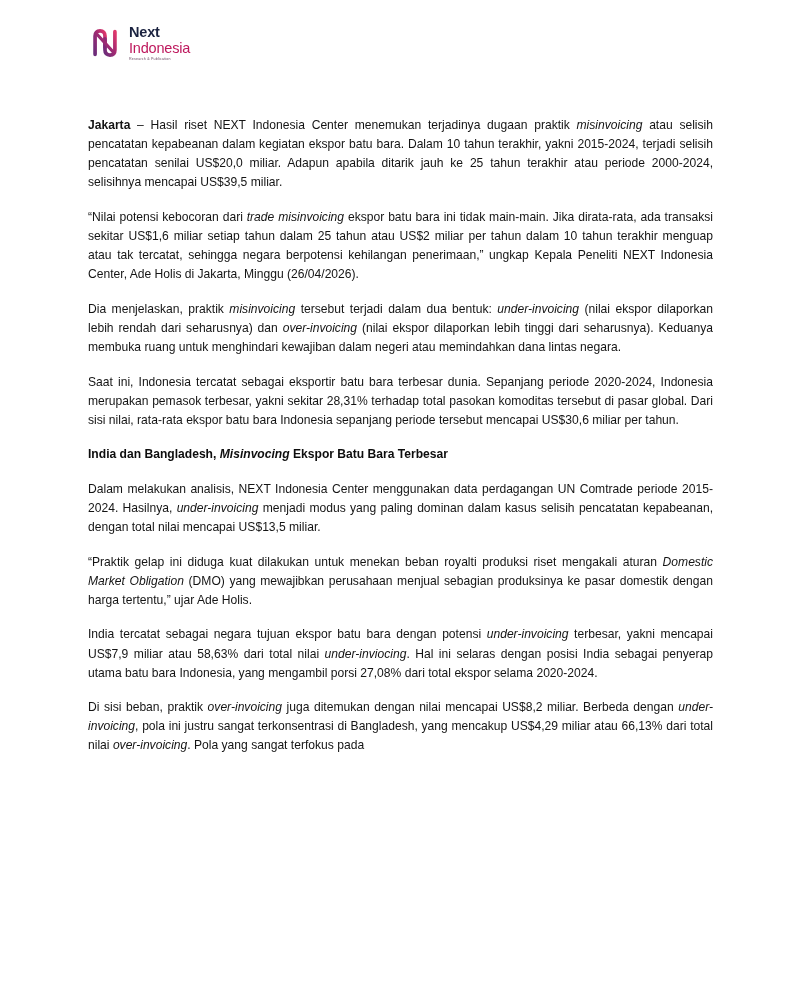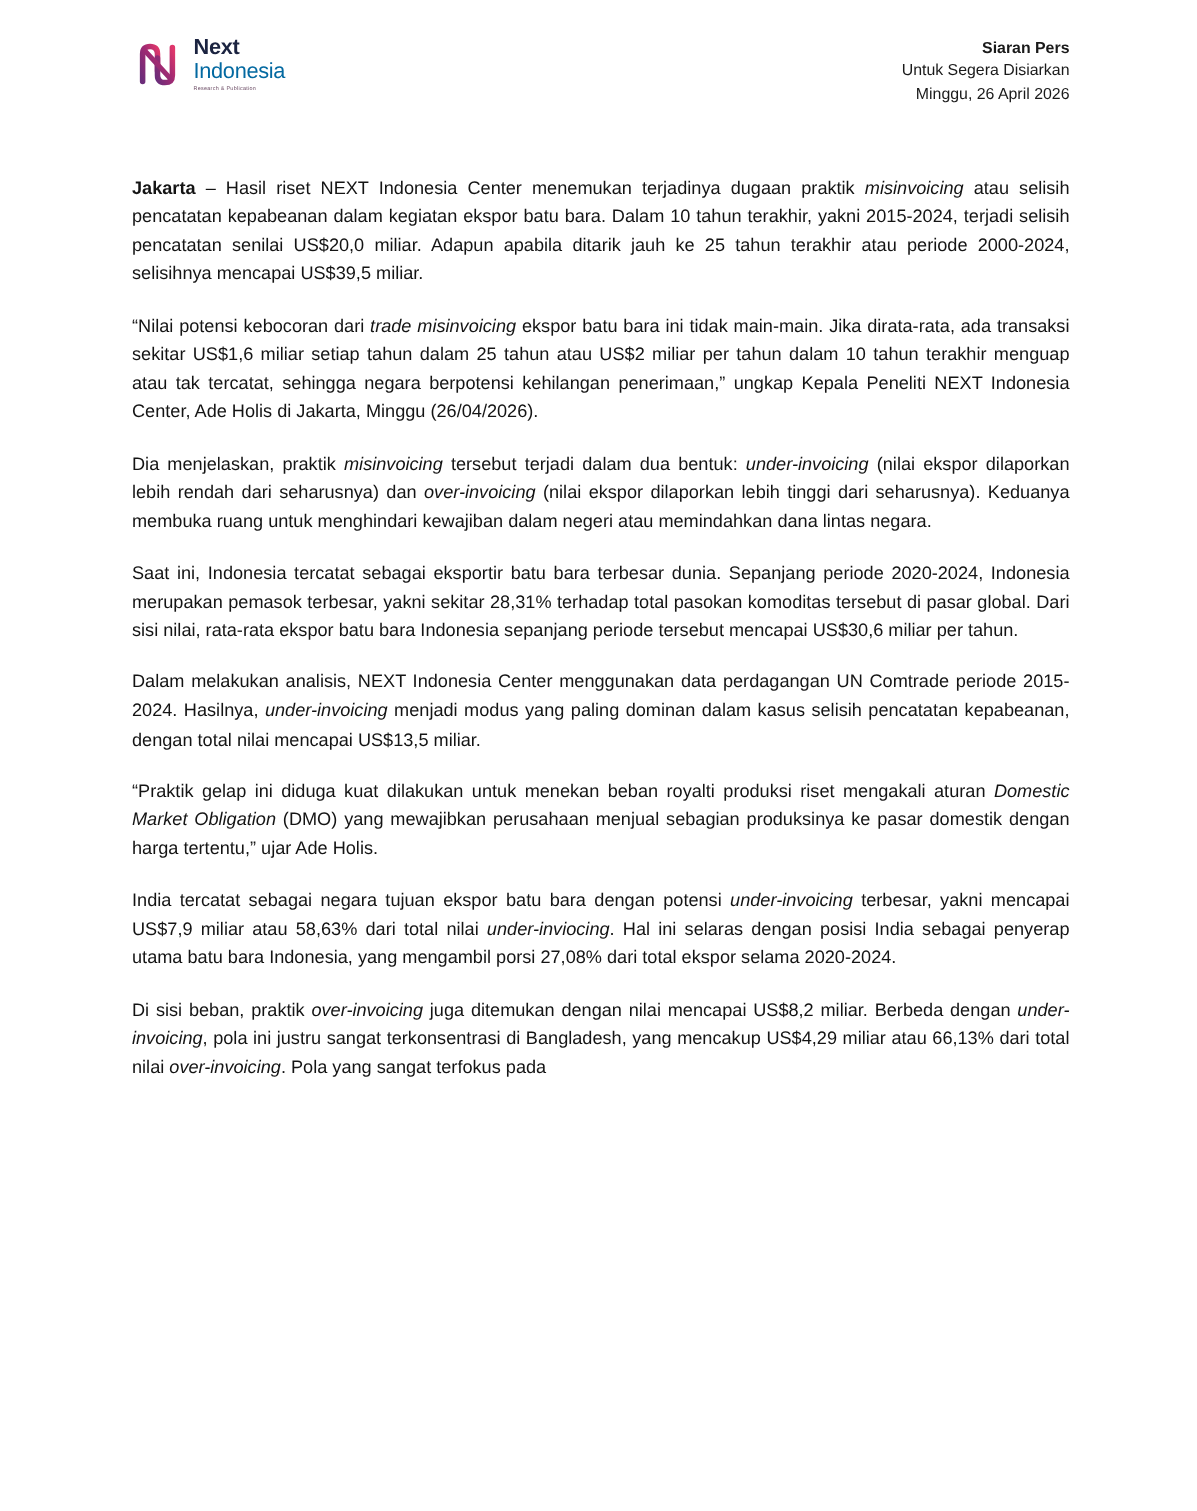--- a/index.html
+++ b/index.html
@@ -38,21 +38,21 @@
   .brand-text { line-height: 1; padding-top: 1px; }
   .brand-line1 {
     font-size: 14.5px;
     font-weight: bold;
     color: #1b2340;
     letter-spacing: -0.2px;
     display: block;
   }
   .brand-line2 {
     font-size: 14.5px;
-    color: #0369a1;
+    color: #be185d;
     letter-spacing: -0.2px;
     display: block;
     margin-top: 1px;
   }
   .brand-tagline {
     display: block;
     font-size: 3.6px;
     color: #6a4a63;
     letter-spacing: 0.2px;
     margin-top: 2.5px;
@@ -123,40 +123,36 @@
           <path d="M13 12 L35 36" fill="none" stroke="url(#ngrad)" stroke-width="4.6" stroke-linecap="round"></path>
         </svg>
       </span>
       <span class="brand-text">
         <span class="brand-line1">Next</span>
         <span class="brand-line2">Indonesia</span>
         <span class="brand-tagline">Research &amp; Publication</span>
       </span>
     </div>
 
-    <div class="press-meta">
-      <span class="press-label">Siaran Pers</span>
-      <span>Untuk Segera Disiarkan</span>
-      <span>Minggu, 26 April 2026</span>
-    </div>
   </div>
 
   <h1 class="doc-title">
   </h1>
 
   <div class="body-copy">
 
     <p><b>Jakarta</b><span> – Hasil riset NEXT Indonesia Center menemukan terjadinya dugaan praktik </span><i>misinvoicing</i><span> atau selisih pencatatan kepabeanan dalam kegiatan ekspor batu bara. Dalam 10 tahun terakhir, yakni 2015-2024, terjadi selisih pencatatan senilai US$20,0 miliar. Adapun apabila ditarik jauh ke 25 tahun terakhir atau periode 2000-2024, selisihnya mencapai US$39,5 miliar.</span></p>
 
     <p><span>“Nilai potensi kebocoran dari </span><i>trade misinvoicing</i><span> ekspor batu bara ini tidak main-main. Jika dirata-rata, ada transaksi sekitar US$1,6 miliar setiap tahun dalam 25 tahun atau US$2 miliar per tahun dalam 10 tahun  terakhir menguap atau tak tercatat, sehingga negara berpotensi kehilangan penerimaan,” ungkap Kepala Peneliti NEXT Indonesia Center, Ade Holis di Jakarta, Minggu (26/04/2026).</span></p>
 
     <p><span>Dia menjelaskan, praktik </span><i>misinvoicing</i><span> tersebut terjadi dalam dua bentuk: </span><i>under-invoicing</i><span> (nilai ekspor dilaporkan lebih rendah dari seharusnya) dan </span><i>over-invoicing</i><span> (nilai ekspor dilaporkan lebih tinggi dari seharusnya). Keduanya membuka ruang untuk menghindari kewajiban dalam negeri atau memindahkan dana lintas negara.</span></p>
 
     <p><span>Saat ini, Indonesia tercatat sebagai eksportir batu bara terbesar dunia. Sepanjang periode 2020-2024, Indonesia merupakan pemasok terbesar, yakni sekitar 28,31% terhadap total pasokan komoditas tersebut di pasar global. Dari sisi nilai, rata-rata ekspor batu bara Indonesia sepanjang periode tersebut mencapai US$30,6 miliar per tahun.</span></p>
 
+    <h2 class="subhead"><span>India dan Bangladesh, </span><i>Misinvocing</i><span> Ekspor Batu Bara Terbesar</span></h2>
 
     <p><span>Dalam melakukan analisis, NEXT Indonesia Center menggunakan data perdagangan UN Comtrade periode 2015-2024. Hasilnya, </span><i>under-invoicing</i><span> menjadi modus yang paling dominan dalam kasus selisih pencatatan kepabeanan, dengan total nilai mencapai US$13,5 miliar.</span></p>
 
     <p><span>“Praktik gelap ini diduga kuat dilakukan untuk menekan beban royalti produksi riset mengakali aturan </span><i>Domestic Market Obligation</i><span> (DMO) yang mewajibkan perusahaan menjual sebagian produksinya ke pasar domestik dengan harga tertentu,” ujar Ade Holis.</span></p>
 
     <p><span>India tercatat sebagai negara tujuan ekspor batu bara dengan potensi </span><i>under-invoicing</i><span> terbesar, yakni mencapai US$7,9 miliar atau 58,63% dari total nilai </span><i>under-inviocing</i><span>. Hal ini selaras dengan posisi India sebagai penyerap utama batu bara Indonesia, yang mengambil porsi 27,08% dari total ekspor selama 2020-2024.</span></p>
 
     <p><span>Di sisi beban, praktik </span><i>over-invoicing</i><span> juga ditemukan dengan nilai mencapai US$8,2 miliar. Berbeda dengan </span><i>under-invoicing</i><span>, pola ini justru sangat terkonsentrasi di Bangladesh, yang mencakup US$4,29 miliar atau 66,13% dari total nilai </span><i>over-invoicing</i><span>. Pola yang sangat terfokus pada</span></p>
 
   </div>

